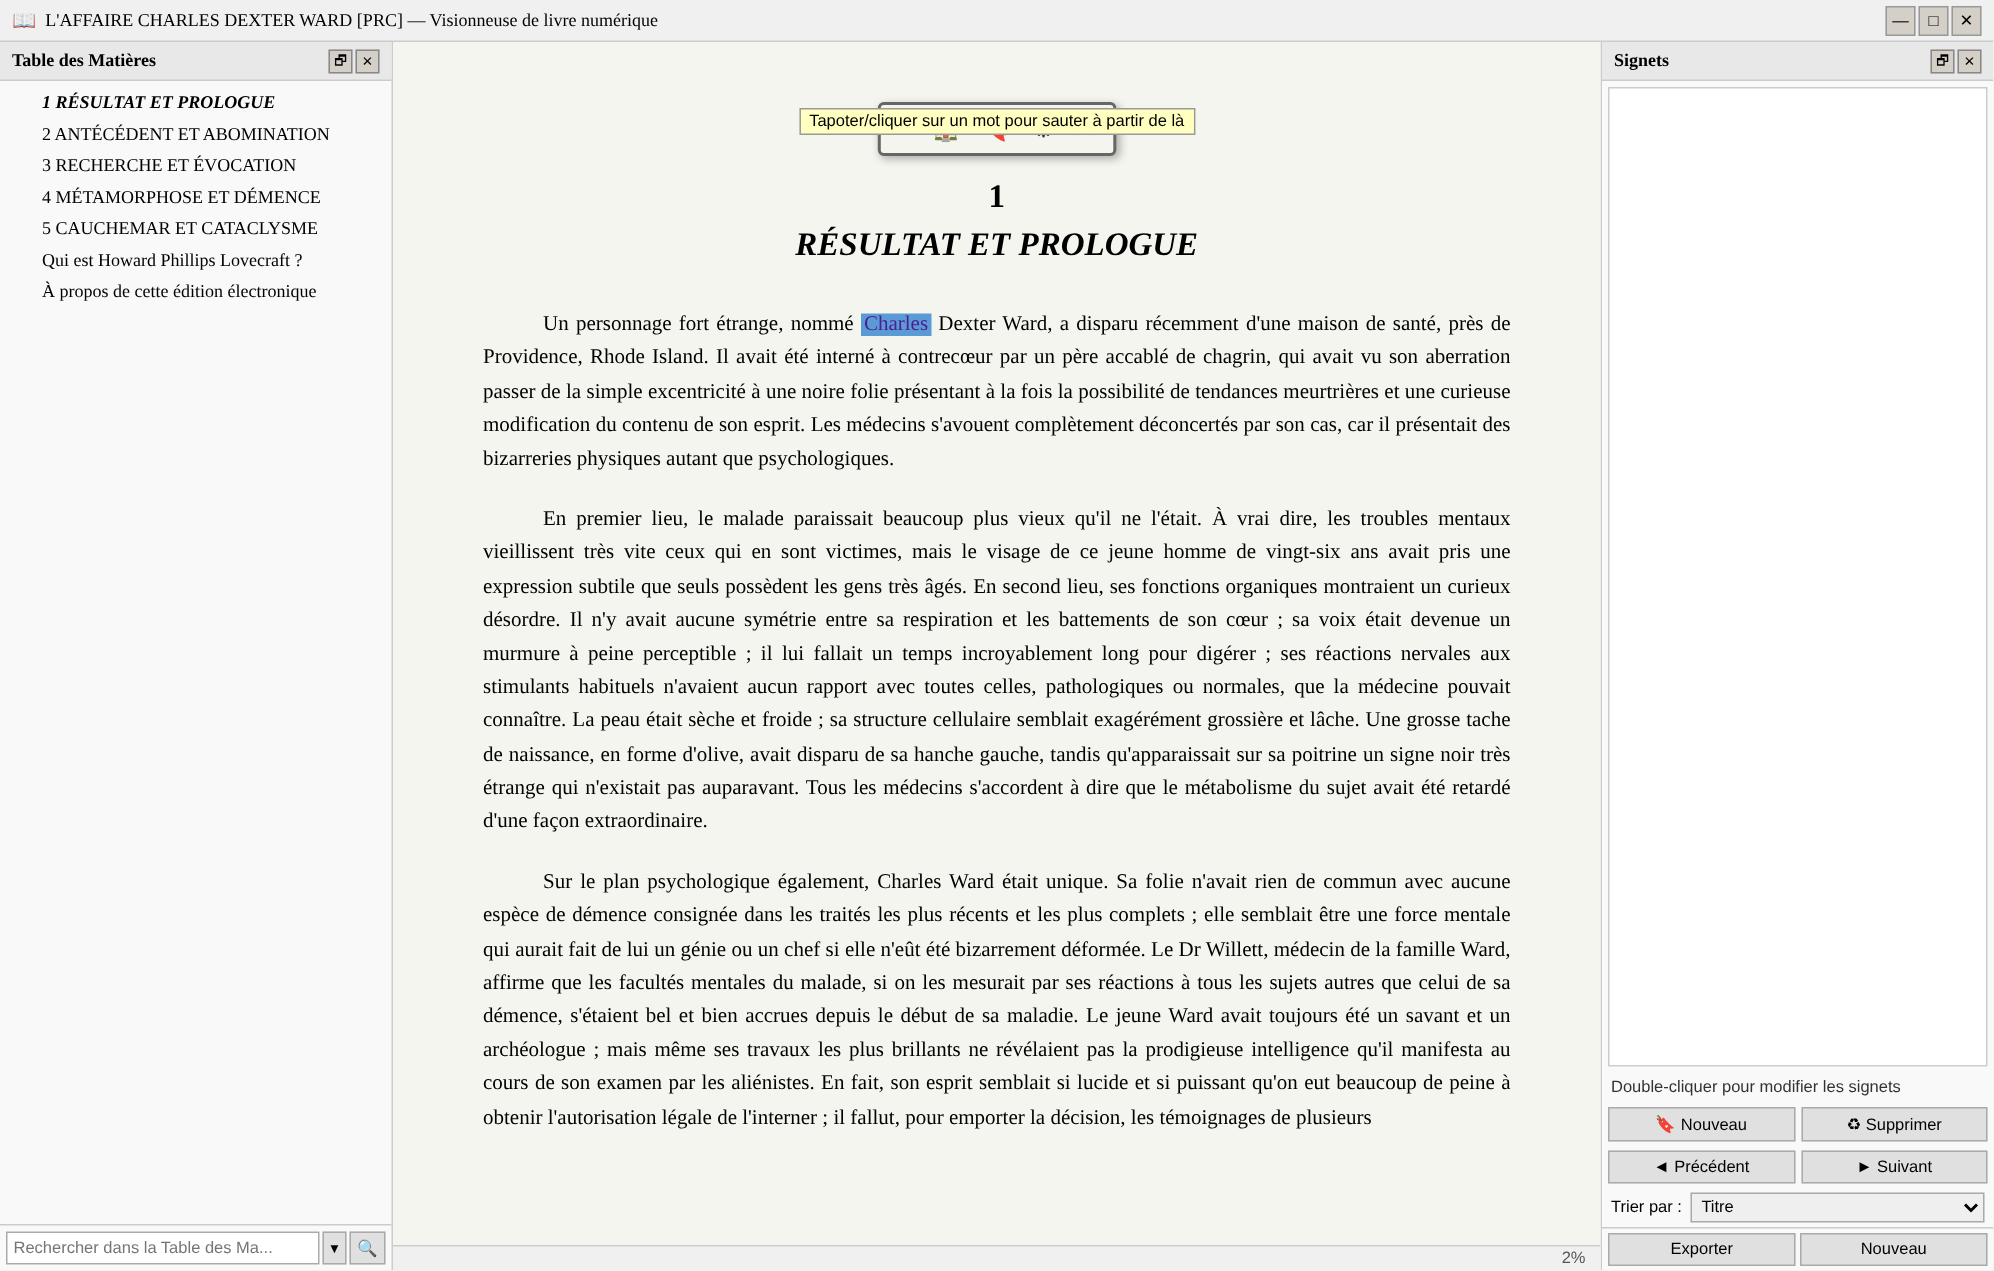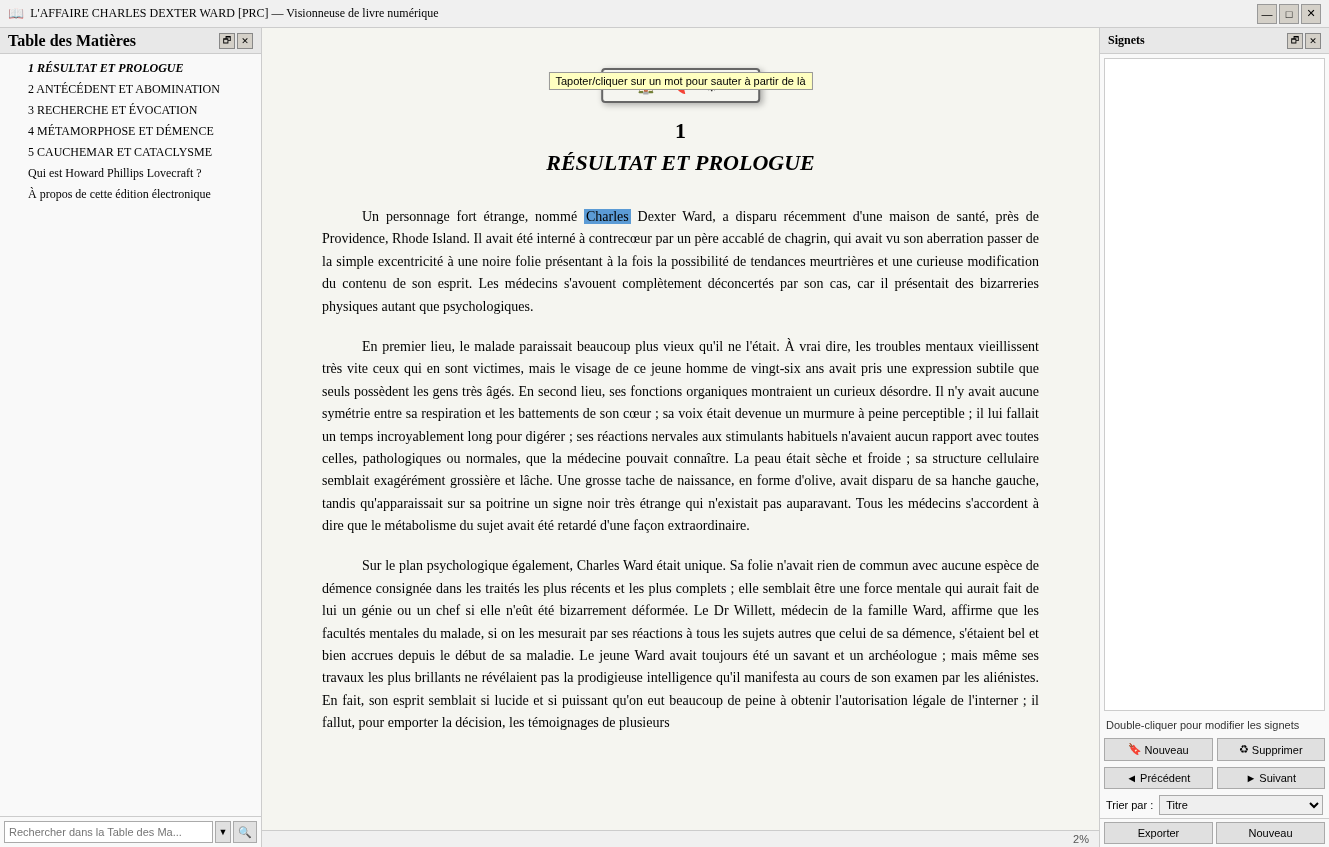--- a/index.html
+++ b/index.html
@@ -35,21 +35,21 @@
     }
     #toc-header {
       background: #e8e8e8;
       border-bottom: 1px solid #ccc;
       padding: 4px 8px;
       display: flex;
       align-items: center;
       justify-content: space-between;
       height: 26px;
     }
-    #toc-header-title { font-size: 16px; font-weight: bold; }
+    #toc-header-title { font-size: 12px; font-weight: bold; }
     #toc-header-controls { display: flex; gap: 2px; }
     .toc-ctrl-btn { width: 16px; height: 16px; background: #d4d0c8; border: 1px solid #888; cursor: pointer; font-size: 9px; display: flex; align-items: center; justify-content: center; }
 
     #toc-items { flex: 1; overflow-y: auto; padding: 4px 0; }
     .toc-item {
       padding: 3px 28px;
       font-size: 12px;
       cursor: pointer;
       color: #000;
       white-space: nowrap;
@@ -145,37 +145,37 @@
       text-align: justify;
       font-size: 14px;
       line-height: 1.6;
       margin-bottom: 18px;
       text-indent: 40px;
       font-family: 'Times New Roman', Times, serif;
     }
 
     .highlight-word {
       background: #5b9bd5;
-      color: #000000;
+      color: #4c1d95;
       padding: 0 2px;
     }
 
     #page-progress {
       text-align: right;
       padding: 2px 10px;
       font-size: 11px;
       color: #555;
       border-top: 1px solid #ccc;
       background: #f0f0f0;
       font-family: Arial, sans-serif;
     }
 
     
     #signets-panel {
-      width: 230px;
+      width: 262px;
       background: #f9f9f9;
       border-left: 1px solid #ccc;
       display: flex;
       flex-direction: column;
       flex-shrink: 0;
     }
     #signets-header {
       background: #e8e8e8;
       border-bottom: 1px solid #ccc;
       padding: 4px 8px;

